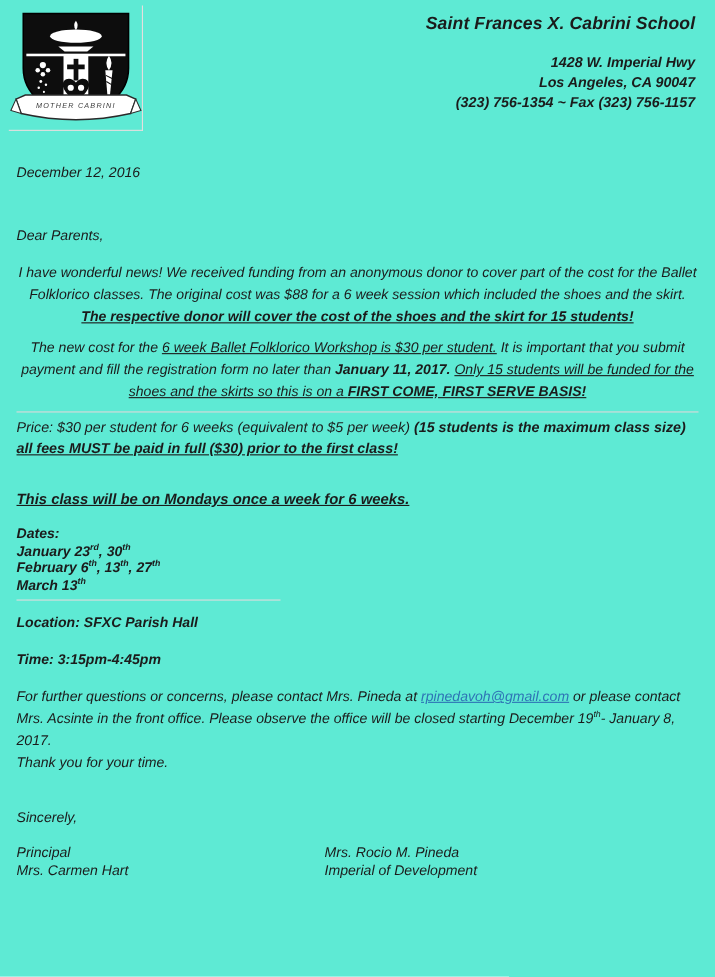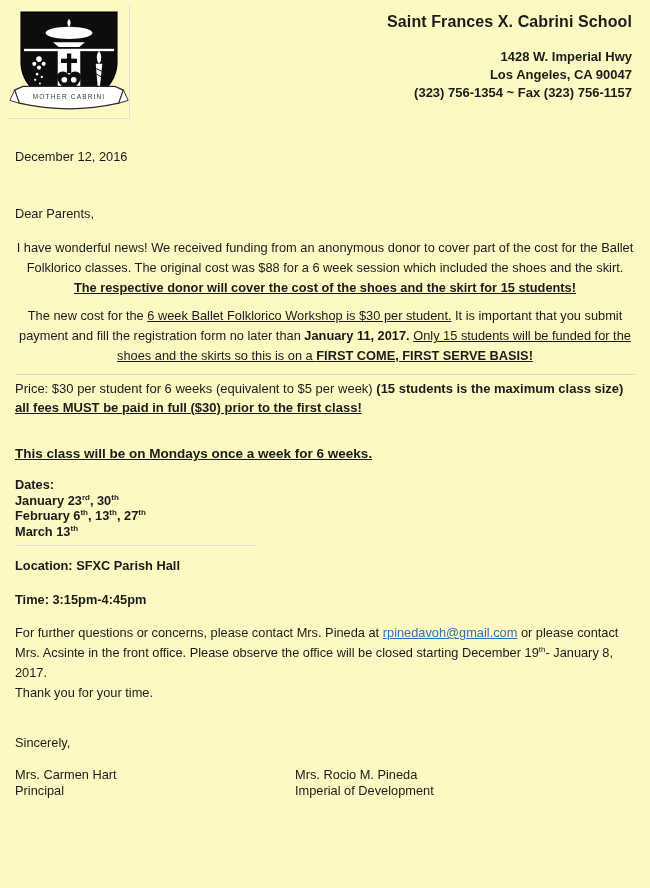--- a/index.html
+++ b/index.html
@@ -2,21 +2,21 @@
 <html><head>
 <meta charset="utf-8">
 <style>
   * { margin:0; padding:0; box-sizing:border-box; }
   html,body { background:#ffffff; }
   body {
     width:650px; height:888px; margin:0 auto;
     font-family:"Liberation Sans", sans-serif;
     color:#1b1b1b;
   }
-  .page { position:relative; width:650px; height:888px; overflow:hidden; background:#fef9c3; }
+  .page { position:relative; width:650px; height:888px; overflow:hidden; background:#5eead4;font-style:italic; }
 
   
   .header { display:flex; justify-content:space-between; align-items:flex-start;
             height:128px; padding:5px 18px 0 8px; }
   .crest-wrap { position:relative; width:122px; height:114px;
                 border-right:1px solid #e6dede; border-bottom:1px solid #e6dede; }
   .head-right { text-align:right; padding-top:8px; }
   .school-name { font-size:16px; font-weight:bold; letter-spacing:.1px; }
   .addr { margin-top:17px; font-size:13px; font-weight:bold; line-height:18px; }
 
@@ -138,22 +138,22 @@
     <div class="time-line">Time: 3:15pm-4:45pm</div>
 
     <p class="contact-para"><span>For further questions or concerns, please contact Mrs. Pineda at </span><a class="email-link">rpinedavoh@gmail.com</a><span> or please contact Mrs. Acsinte in the front office. Please observe the office will be closed starting December 19</span><span class="sup">th</span><span>- January 8, 2017.</span></p>
 
     <div class="thanks">Thank you for your time.</div>
 
     <div class="closing">Sincerely,</div>
 
     <div class="sig-row">
       <div class="sig-col-left">
+        <div>Principal</div>
         <div>Mrs. Carmen Hart</div>
-        <div>Principal</div>
       </div>
       <div>
         <div>Mrs. Rocio M. Pineda</div>
         <div>Imperial of Development</div>
       </div>
     </div>
 
   </div>
 </div>
 

